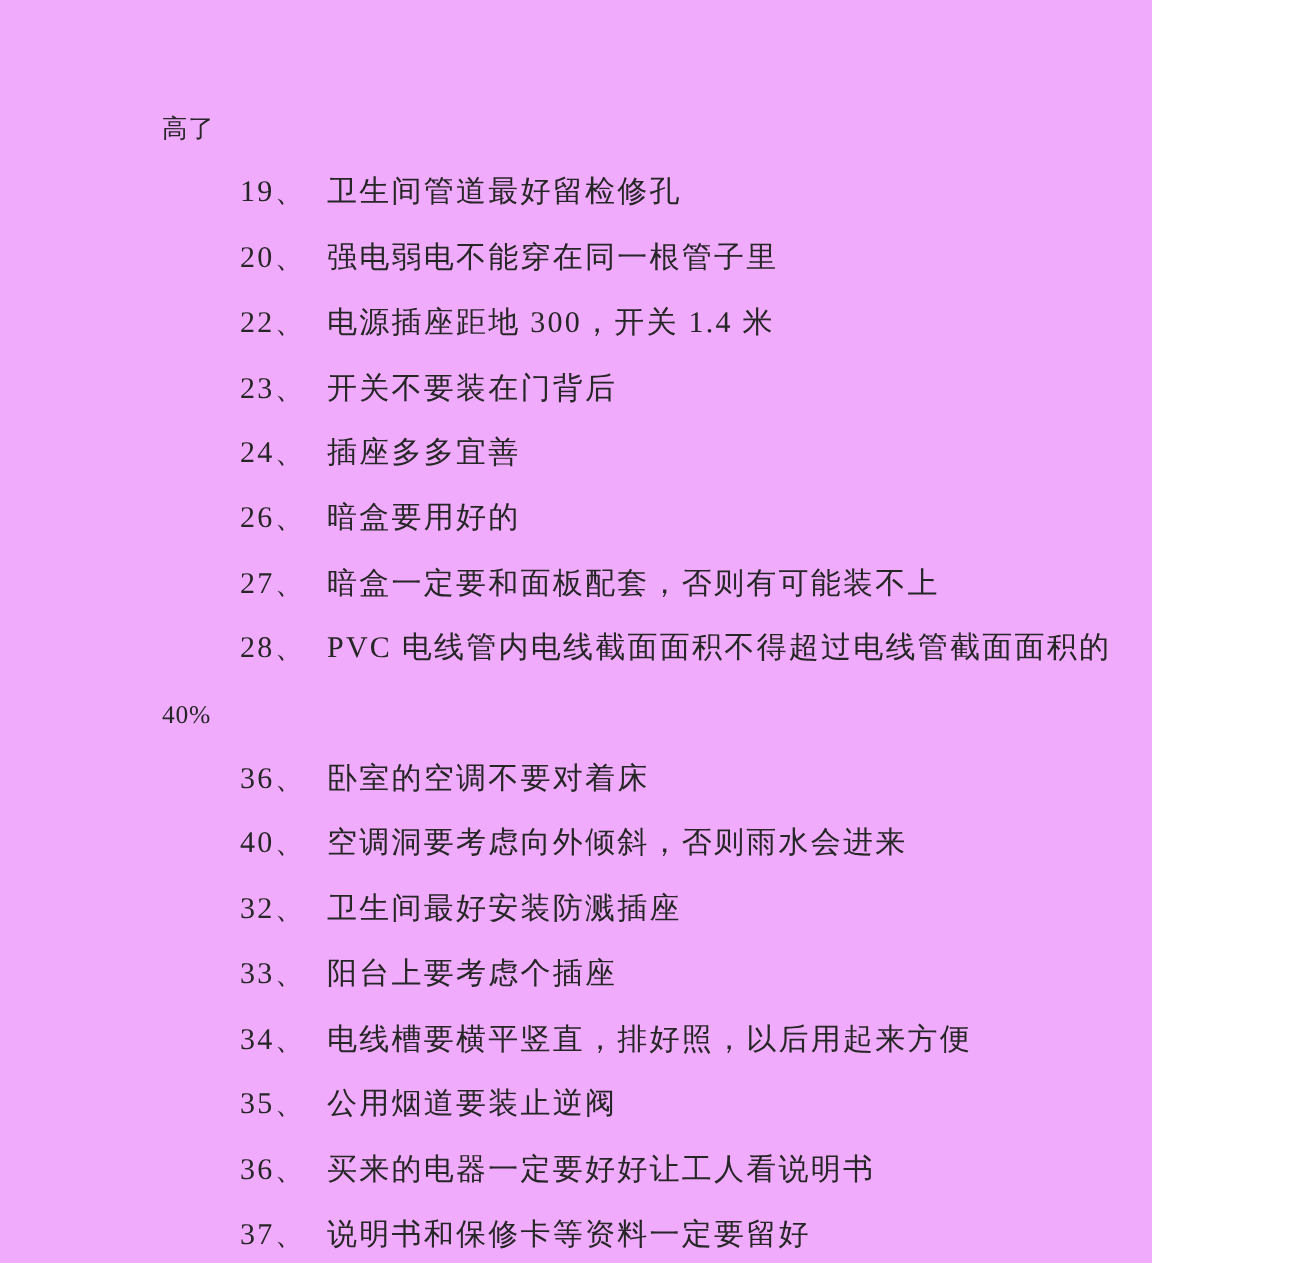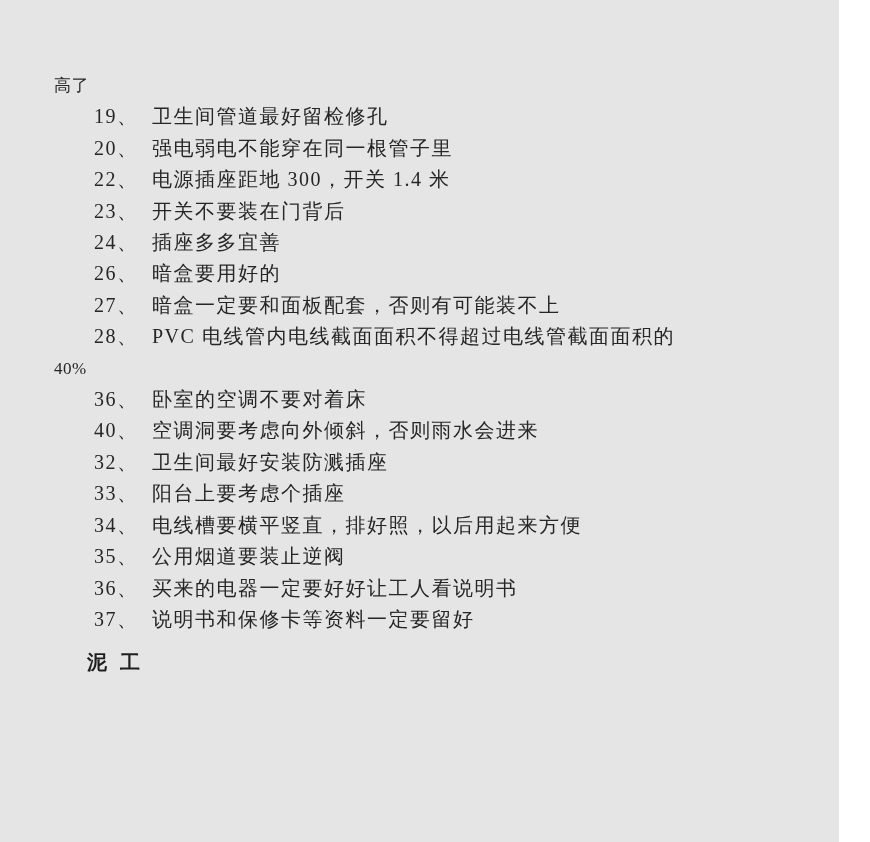--- a/index.html
+++ b/index.html
@@ -10,36 +10,36 @@
   body {
     width: 870px;
     height: 842px;
     overflow: hidden;
     font-family: "Liberation Serif", "DejaVu Serif", serif;
     color: #262626;
   }
   .page {
     position: relative;
     box-sizing: border-box;
-    width: 839px;
+    width: 768px;
     height: 842px;
-    padding: 70px 140px 0 54px;
-    background: #e5e5e5;
+    padding: 70px 140px 0 108px;
+    background: #f0abfc;
   }
   
   .cont {
     margin: 0;
     font-size: 17px;
     line-height: 31.4px;
     letter-spacing: 0.5px;
     white-space: nowrap;
   }
   
   .item {
-    margin: 0;
+    margin: 12px;
     font-size: 20px;
     line-height: 31.4px;
     letter-spacing: 1.5px;
     white-space: nowrap;
   }
   .item .num {
     display: inline-block;
     box-sizing: border-box;
     width: 58px;
     margin-left: 40px;

